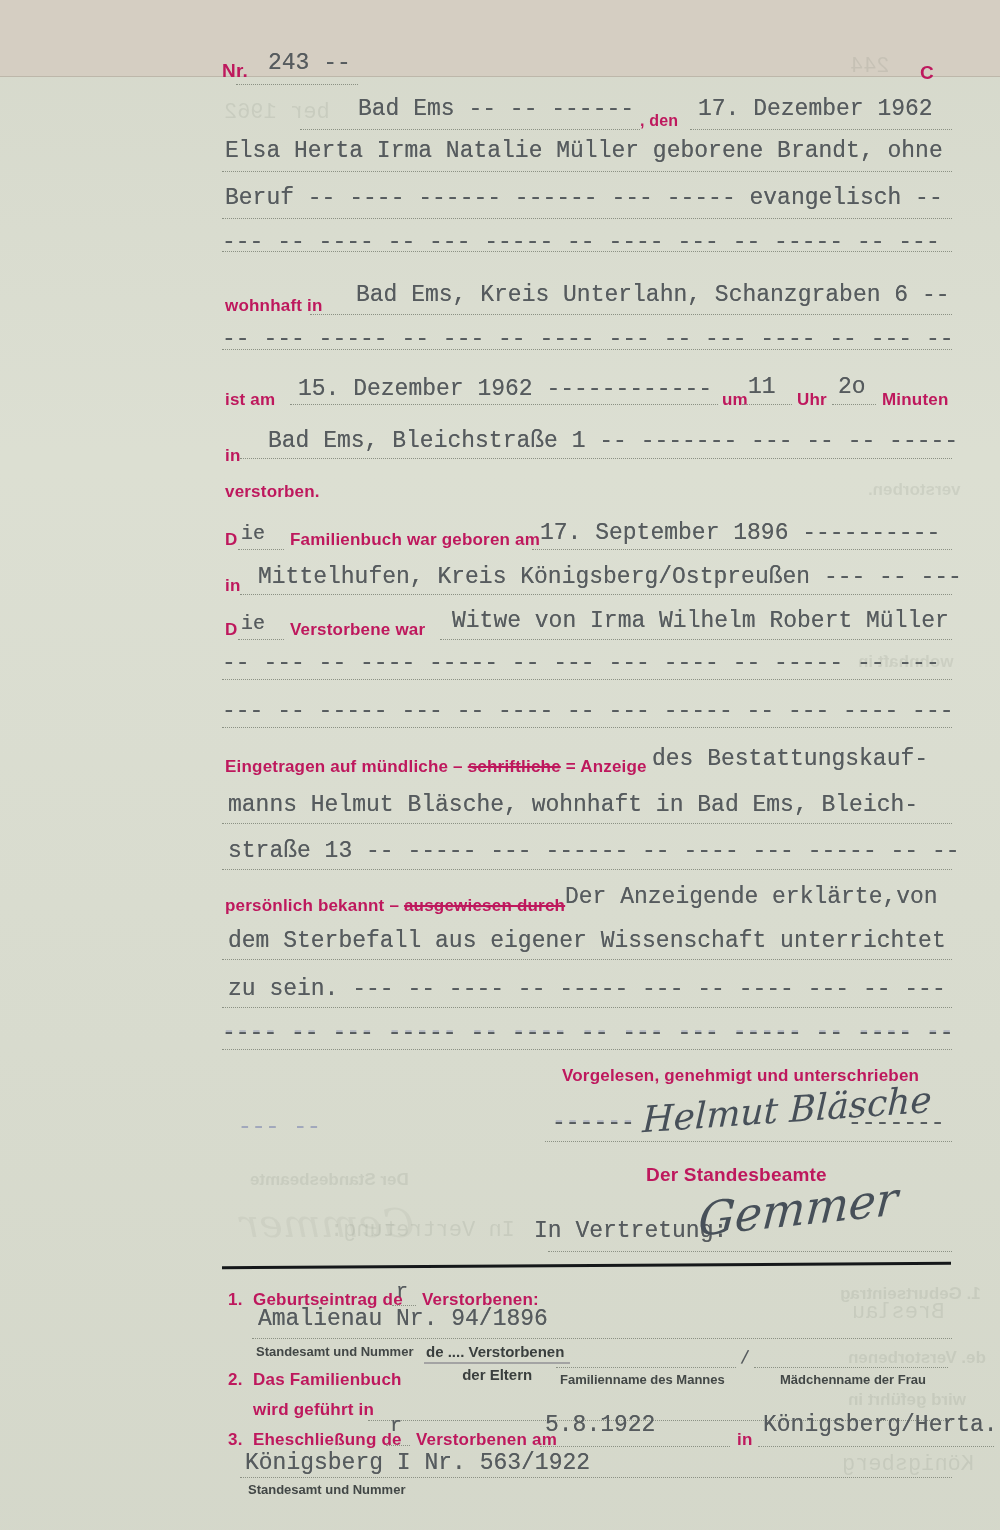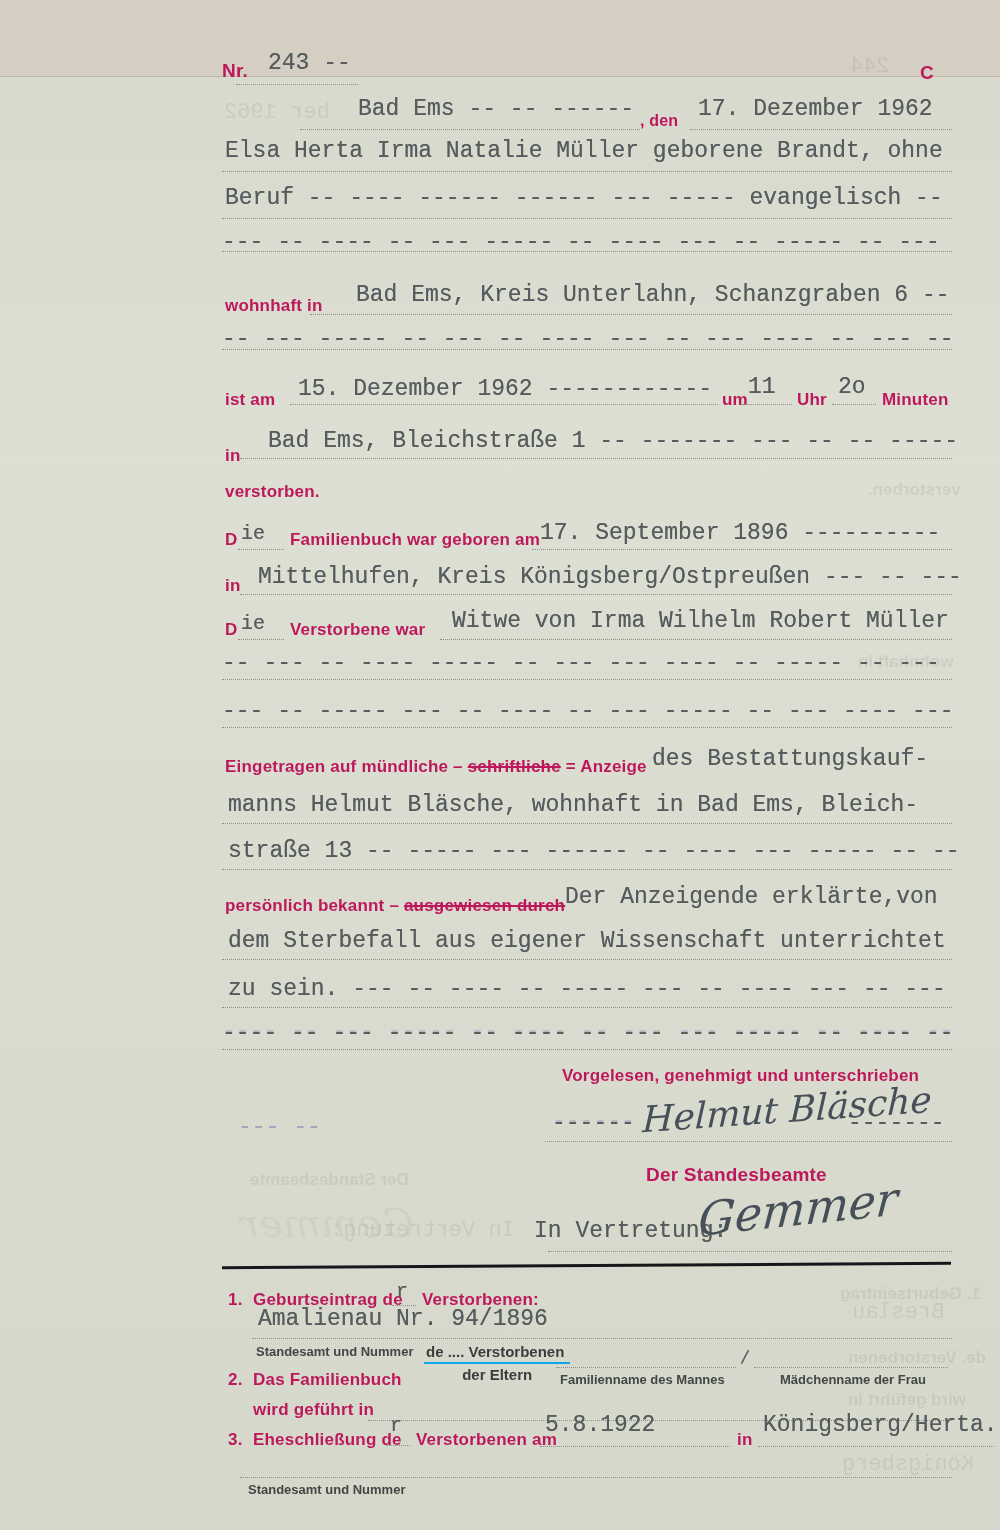--- a/index.html
+++ b/index.html
@@ -24,21 +24,21 @@
   .strike{text-decoration:line-through; text-decoration-thickness:2px;}
   .hw{position:absolute; font-family:"DejaVu Serif",serif; font-style:italic; color:#475059; white-space:nowrap; line-height:1;}
   .bluemix{text-shadow:0 -2px 0 rgba(125,134,180,0.38), 0 0 0.6px rgba(86,91,94,0.7);}
   .blue{color:#7d86b4; opacity:0.6; filter:blur(0.5px);}
   .ghost{position:absolute; transform:scaleX(-1); opacity:0.13; color:#6b7366; filter:blur(0.7px); white-space:nowrap;}
   .ghost.gt{font-family:"Liberation Mono","DejaVu Sans Mono",monospace; font-size:22px;}
   .ghost.gs{font-family:"Liberation Sans",sans-serif; font-weight:700; font-size:17px;}
   .ghost.gh{font-family:"DejaVu Serif",serif; font-style:italic; font-size:40px; opacity:0.08;}
   .rule{position:absolute; left:222px; top:1264px; width:729px; height:3px; background:#15181a; transform:rotate(-0.35deg);}
   .frac{position:absolute; left:424px; top:1343px; font-weight:700; font-size:15px; color:#3a3f3e; text-align:center;}
-  .frac .ft{padding:0 6px 2px 2px; border-bottom:2px solid #0ea5e9; white-space:nowrap;}
+  .frac .ft{padding:0 6px 2px 2px; border-bottom:2px solid #a3a3a3; white-space:nowrap;}
   .frac .fb{padding-top:2px;}
   .slash{position:absolute; font-size:20px; font-weight:400; color:#565b5e; transform:rotate(12deg);}
 </style>
 </head>
 <body>
 
 <div id="sheet">
   <div class="topband"></div>
 
   <div class="ghost gt" style="left:850px;top:54px;">244</div>
@@ -173,15 +173,16 @@
   <div class="lbl" style="left:228px;top:1430px;">3.</div>
   <div class="lbl" style="left:253px;top:1430px;">Eheschließung de</div>
   <div class="typ typ-sm" style="left:390px;top:1416px;">r</div>
   <div class="dot" style="left:386px;top:1445px;width:24px;"></div>
   <div class="lbl" style="left:416px;top:1430px;">Verstorbenen am</div>
   <div class="typ" style="left:545px;top:1414px;">5.8.1922</div>
   <div class="dot" style="left:540px;top:1446px;width:190px;"></div>
   <div class="lbl" style="left:737px;top:1430px;">in</div>
   <div class="typ" style="left:763px;top:1414px;">Königsberg/Herta.</div>
   <div class="dot" style="left:758px;top:1446px;width:236px;"></div>
+  <div class="typ" style="left:245px;top:1452px;">Königsberg I Nr. 563/1922</div>
   <div class="dot" style="left:240px;top:1477px;width:712px;"></div>
   <div class="cap" style="left:248px;top:1482px;">Standesamt und Nummer</div>
 </div>
 
 </body></html>

